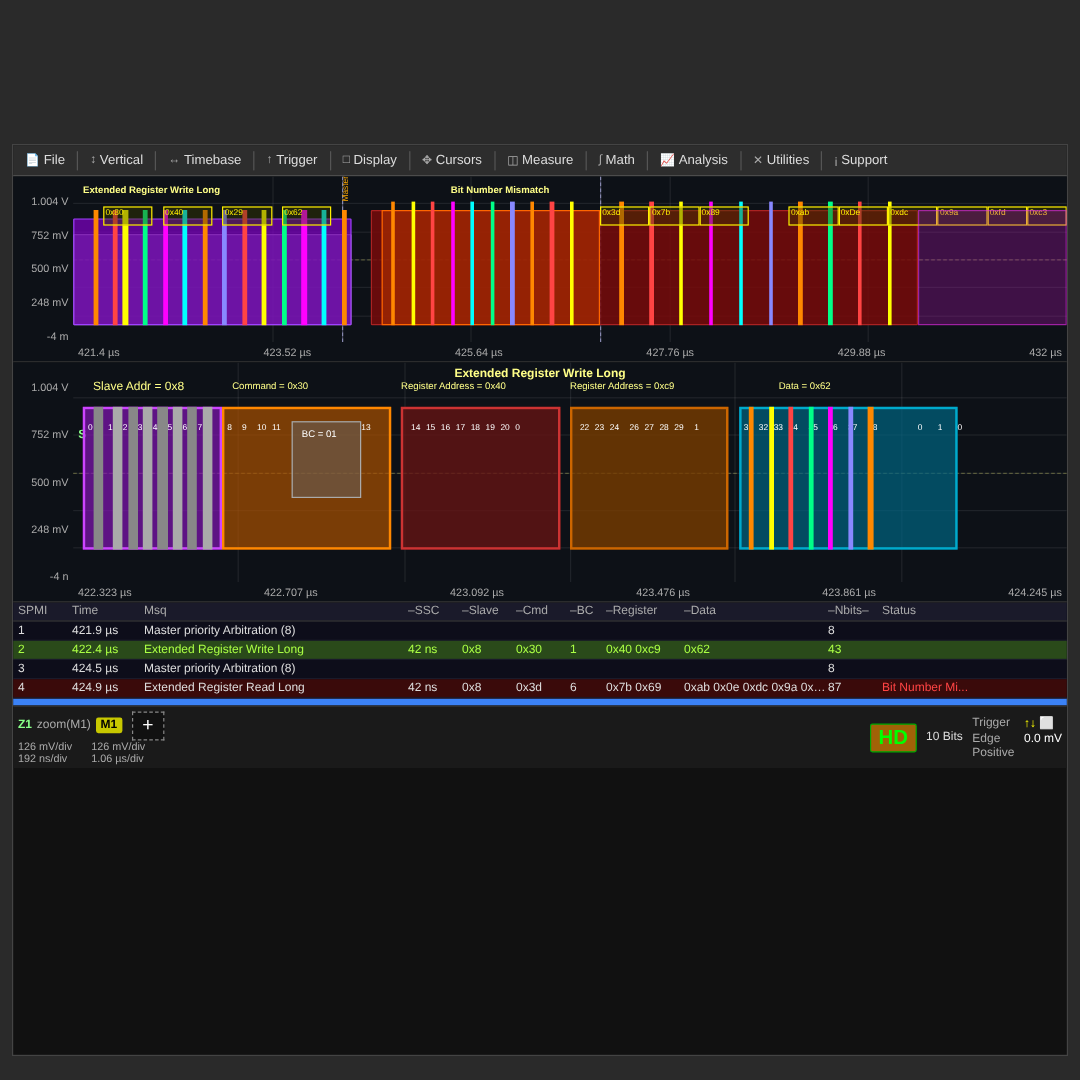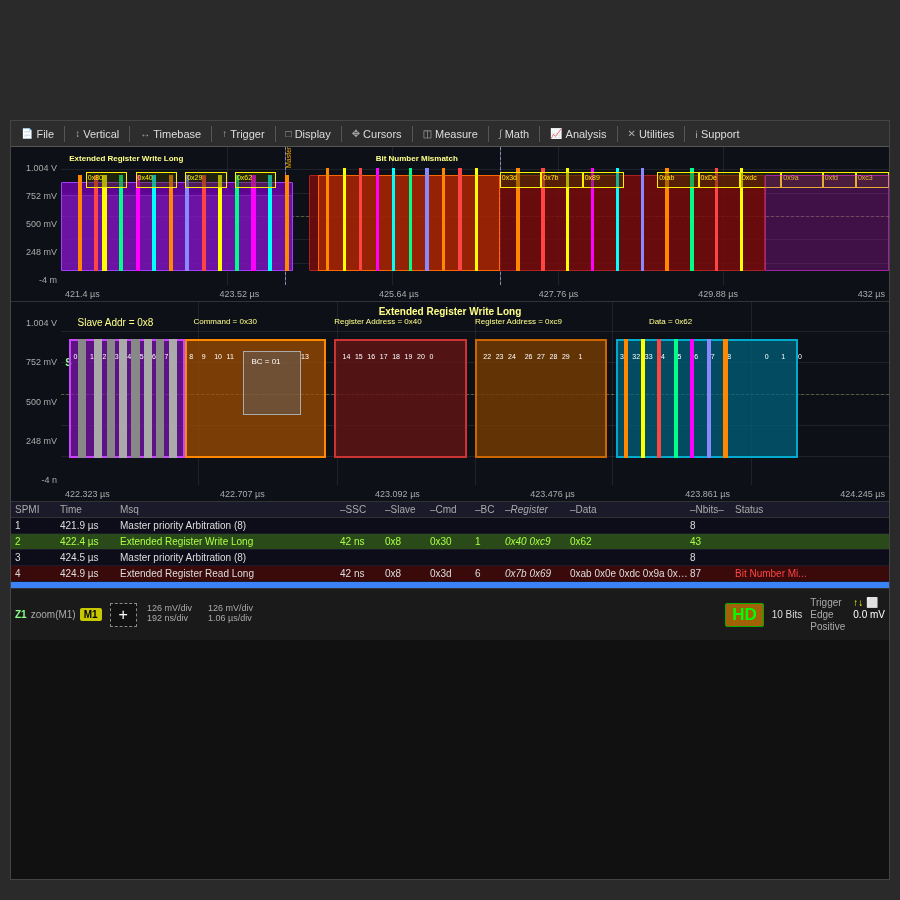--- a/index.html
+++ b/index.html
@@ -178,21 +178,21 @@
       gap: 0;
     }
 
     .col-spmi { width: 45px; flex-shrink: 0; }
     .col-time { width: 60px; flex-shrink: 0; }
     .col-msq  { width: 220px; flex-shrink: 0; }
     .col-ssc  { width: 45px; flex-shrink: 0; }
     .col-slave { width: 45px; flex-shrink: 0; }
     .col-cmd  { width: 45px; flex-shrink: 0; }
     .col-bc   { width: 30px; flex-shrink: 0; }
-    .col-reg  { width: 65px; flex-shrink: 0; font-style: italic; }
+    .col-reg  { width: 65px; flex-shrink: 0; }
     .col-data { width: 120px; flex-shrink: 0; }
     .col-nbits { width: 45px; flex-shrink: 0; }
     .col-status { width: 100px; flex-shrink: 0; }
 
     .table-row {
       display: flex;
       padding: 2px 4px;
       font-size: 10px;
       border-bottom: 1px solid #1a1a2a;
       color: #ddd;
@@ -631,21 +631,21 @@
         <div class="table-cell col-bc">6</div>
         <div class="table-cell col-reg">0x7b 0x69</div>
         <div class="table-cell col-data">0xab 0x0e 0xdc 0x9a 0xfd 0xc3</div>
         <div class="table-cell col-nbits">87</div>
         <div class="table-cell col-status" style="color:#ff4444;">Bit Number Mi...</div>
       </div>
     </div>
 
     <div class="status-bar">
 
-      <div style="display:flex;gap:10px;">
+      <div style="display:flex;flex-direction:column;gap:0;">
         <div style="display:flex;align-items:center;gap:4px;">
           <span style="color:#88ff88;font-size:10px;font-weight:bold;">Z1</span>
           <span style="color:#aaa;font-size:10px;">zoom(M1)</span>
           <span class="zoom-channel">M1</span>
           <div style="background:#111;border:1px dashed #888;padding:2px 8px;margin-left:4px;cursor:pointer;">
             <span style="color:#fff;font-size:16px;">+</span>
           </div>
         </div>
         <div style="display:flex;gap:16px;">
           <div style="font-size:9px;color:#aaa;">

